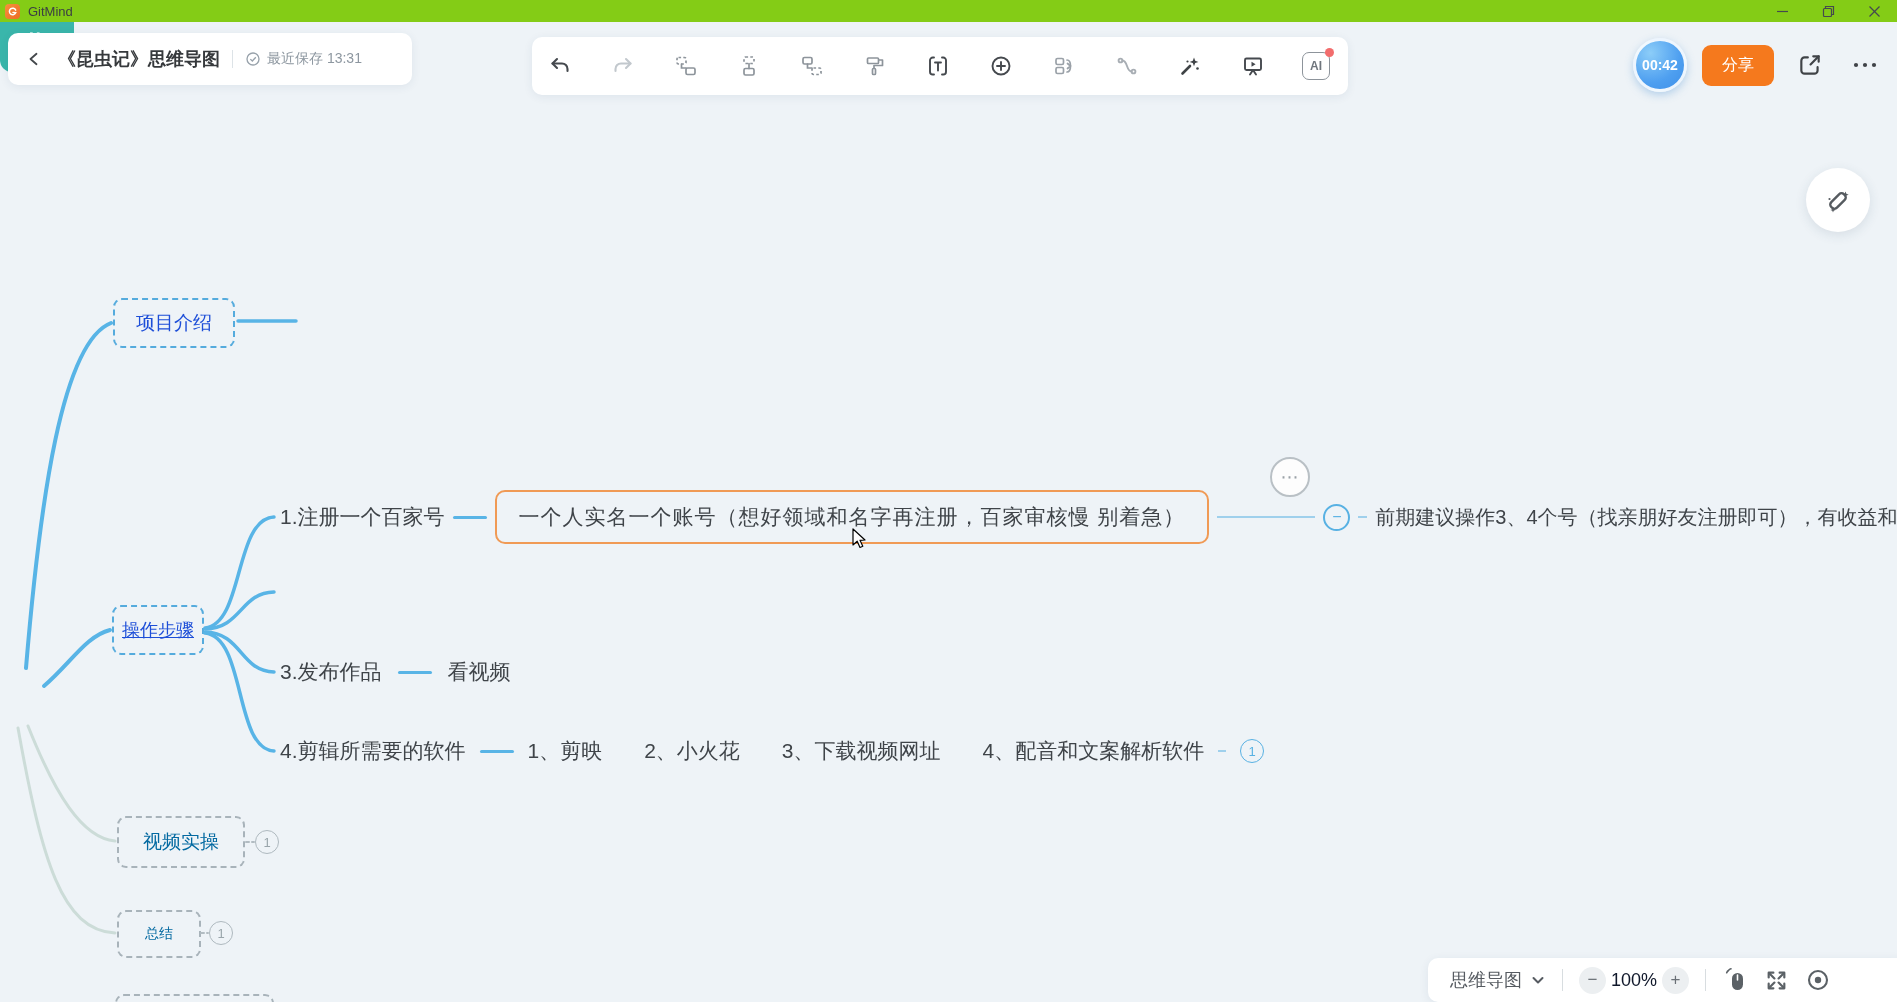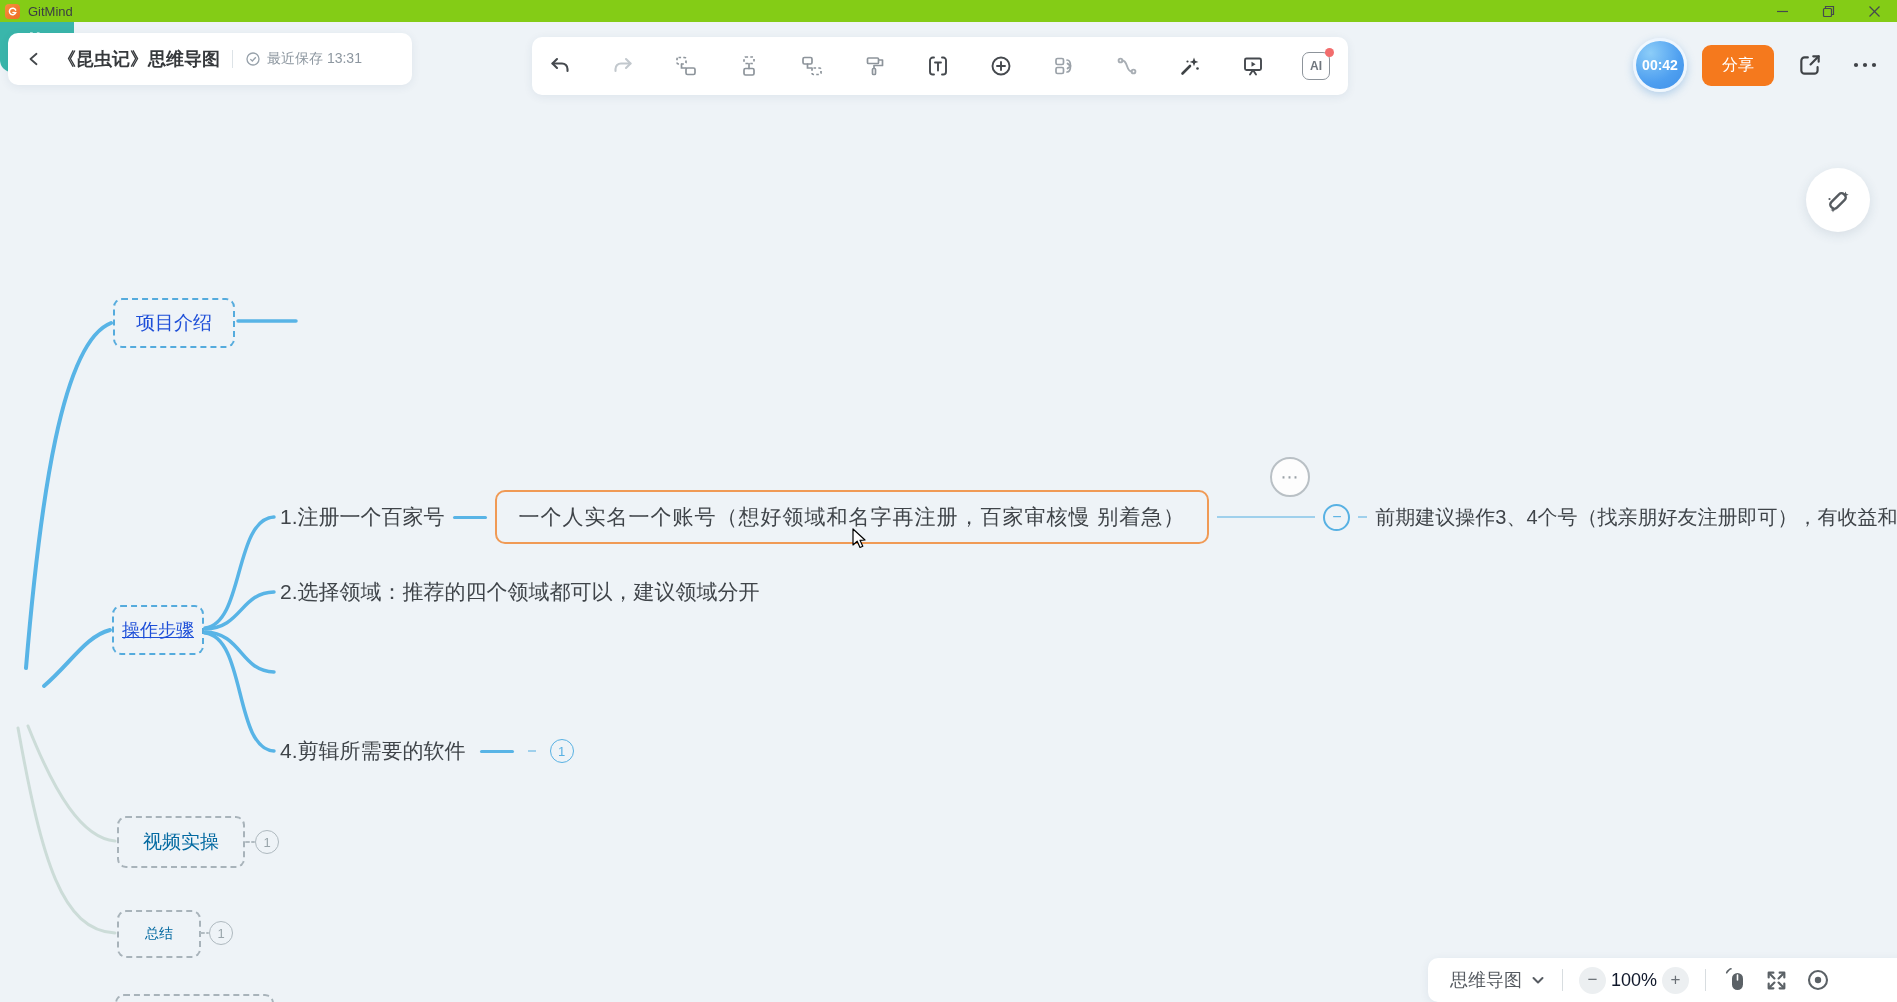--- a/index.html
+++ b/index.html
@@ -266,28 +266,31 @@
     <span class="mm-label">1.注册一个百家号</span>
     <div class="hdash"></div>
     <div class="sel-node">一个人实名一个账号（想好领域和名字再注册，百家审核慢 别着急）</div>
     <div class="hline" style="width:98px;"></div>
     <div class="toggle">−</div>
     <div class="hline" style="width:9px;"></div>
     <span class="mm-label" style="font-size:20px;">前期建议操作3、4个号（找亲朋好友注册即可），有收益和他们</span>
   </div>
   <div class="ellipsis-btn">⋯</div>
 
-  <div class="mm-row" style="left:280px;top:566px;height:52px;">
-    <span class="mm-label">2.选择领域：推荐的四个领域都可以，建议领域分开</span>
-  </div>
-
+
+  <div class="mm-row" style="left:280px;top:646px;height:52px;gap:16px;">
+    <span class="mm-label">3.发布作品</span>
+    <div class="hdash"></div>
+    <span class="mm-label">看视频</span>
+  </div>
 
   <div class="mm-row" style="left:280px;top:725px;height:52px;gap:14px;">
     <span class="mm-label">4.剪辑所需要的软件</span>
     <div class="hdash"></div>
+    <span class="mm-label">1、剪映　　2、小火花　　3、下载视频网址　　4、配音和文案解析软件</span>
     <div class="hline" style="width:8px;background:#9fd0ec;"></div>
     <div class="badge badge-blue">1</div>
   </div>
 
   <div class="mm-node dash-gray" style="left:117px;top:816px;width:128px;height:52px;font-size:19px;">视频实操</div>
   <div class="badge badge-gray abs" style="left:255px;top:830px;">1</div>
 
   <div class="mm-node dash-gray" style="left:117px;top:910px;width:84px;height:48px;font-size:14px;">总结</div>
   <div class="badge badge-gray abs" style="left:209px;top:921px;">1</div>
 

